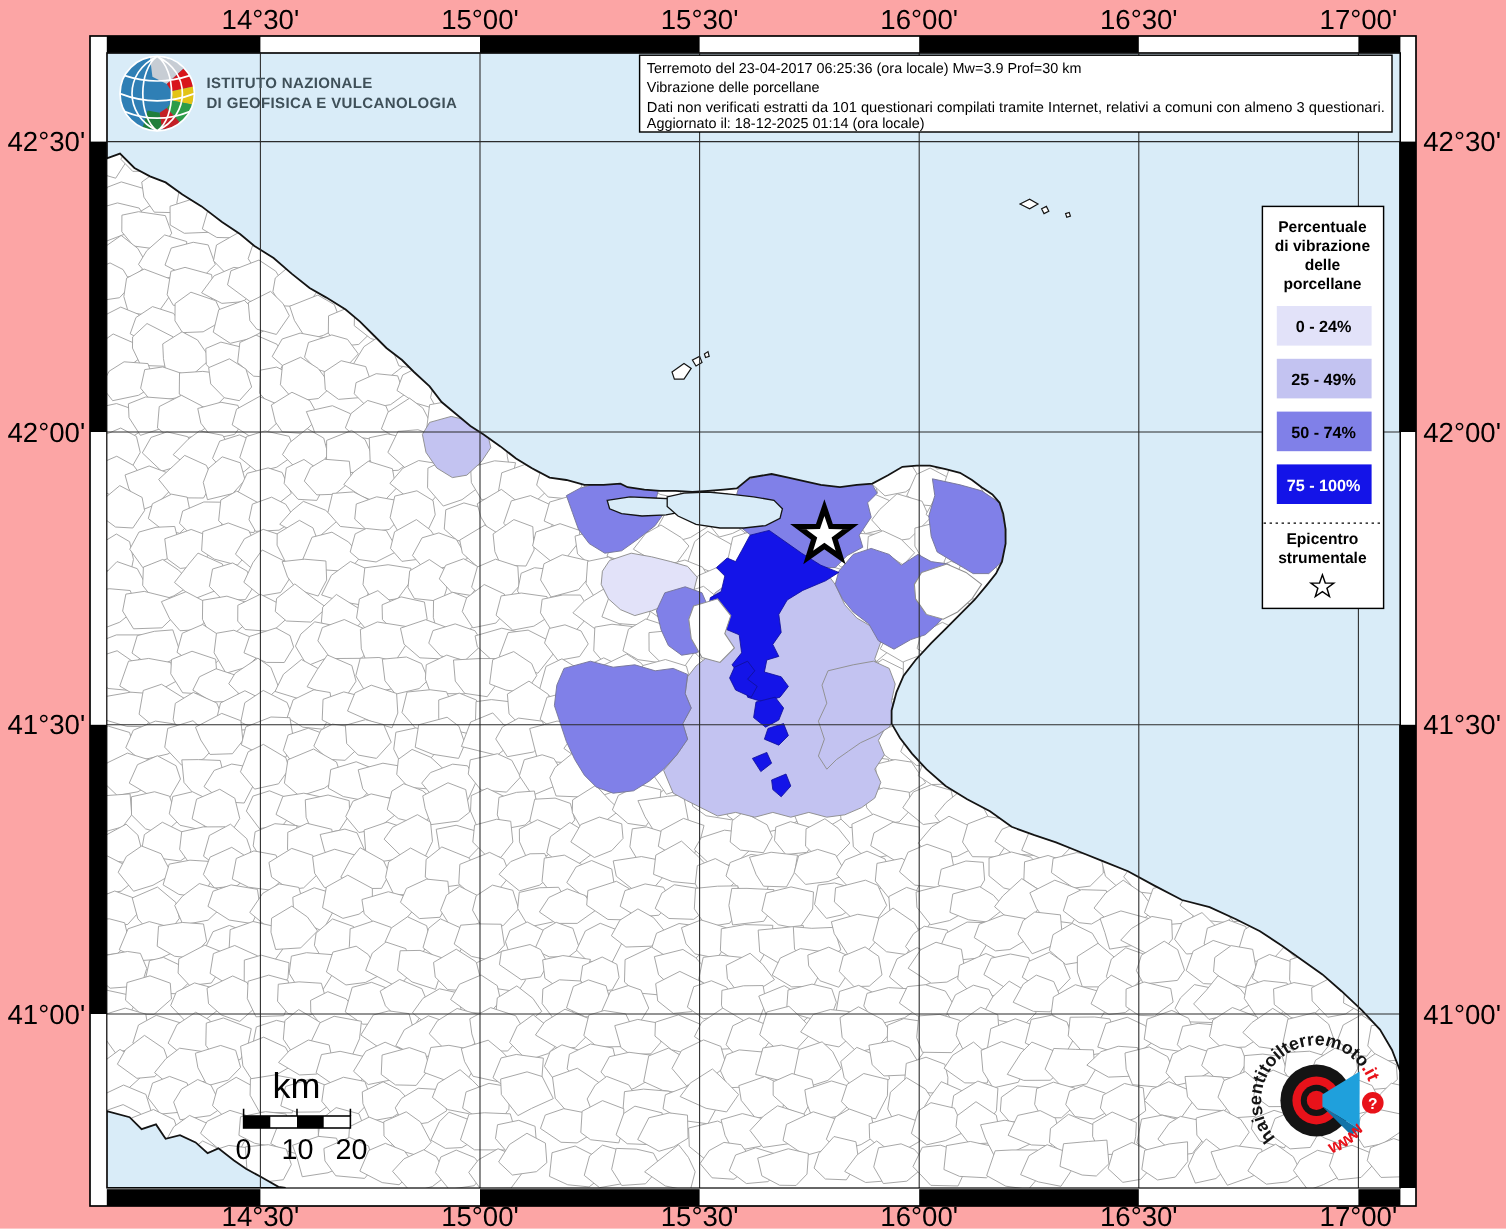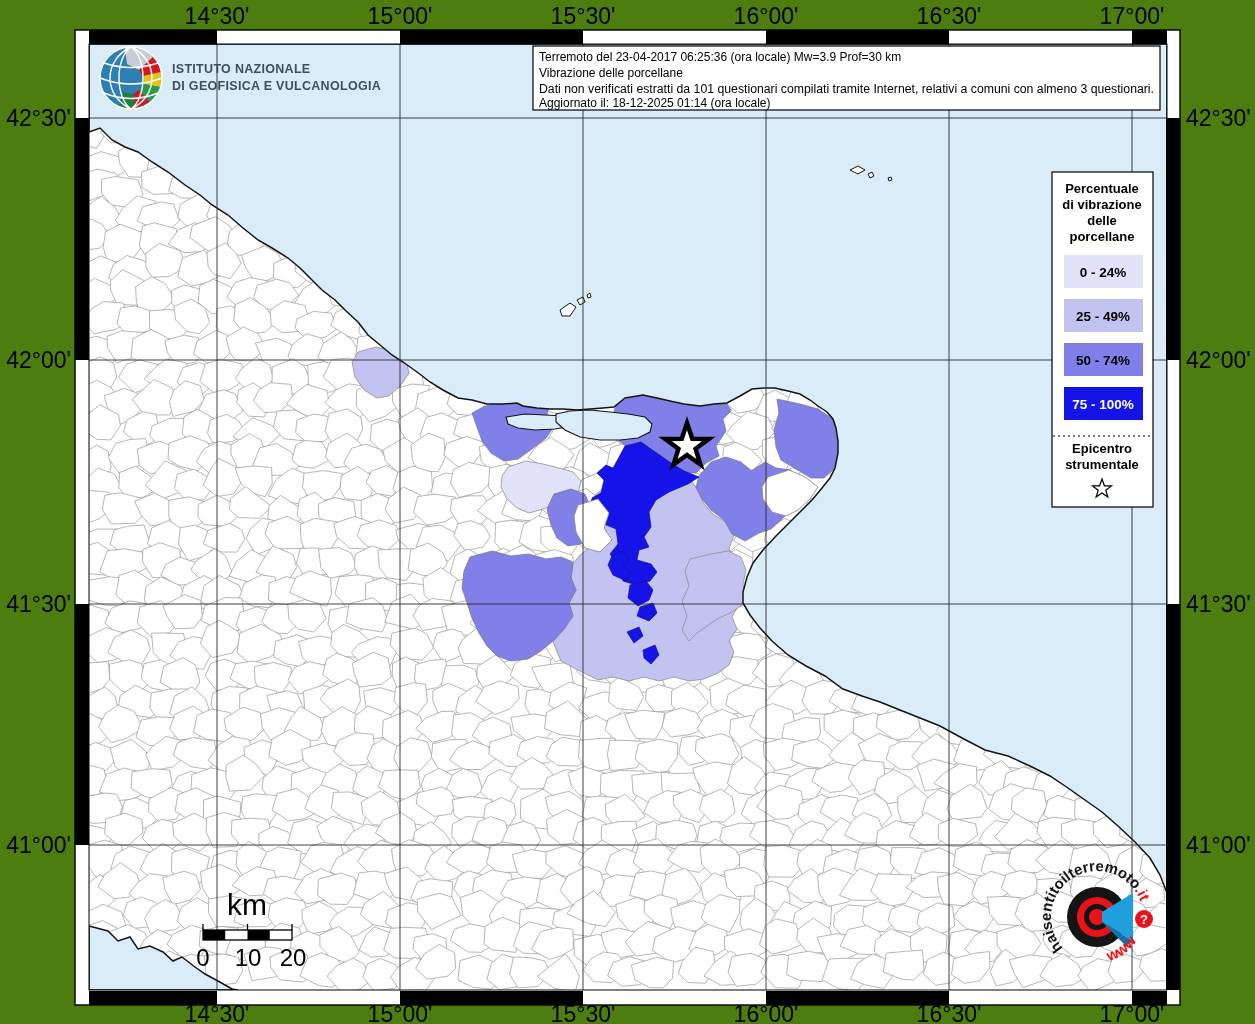--- a/index.html
+++ b/index.html
@@ -1,16 +1,16 @@
 <!DOCTYPE html>
 <html><head>
 <meta charset="utf-8">
 <style>
   html,body{margin:0;padding:0;background:#ffffff;}
-  .stage{position:relative;width:1255px;height:1024px;background:#4d7c0f;overflow:hidden;
+  .stage{position:relative;width:1255px;height:1024px;background:#fca5a5;overflow:hidden;
          font-family:"Liberation Sans", sans-serif;}
   svg text{font-family:"Liberation Sans", sans-serif;}
   .axis-label{font-size:23px;fill:#000;}
   .info-line{font-size:12px;fill:#000;}
   .legend-title{font-size:13px;font-weight:bold;fill:#000;}
   .legend-class{font-size:13.5px;font-weight:bold;}
   .ingv-name{font-size:12.5px;font-weight:bold;fill:#3F5059;letter-spacing:.3px;}
   .scale-km{font-size:30px;fill:#000;}
   .scale-num{font-size:24px;fill:#000;}
   .wm-text{font-size:15px;font-weight:bold;}

